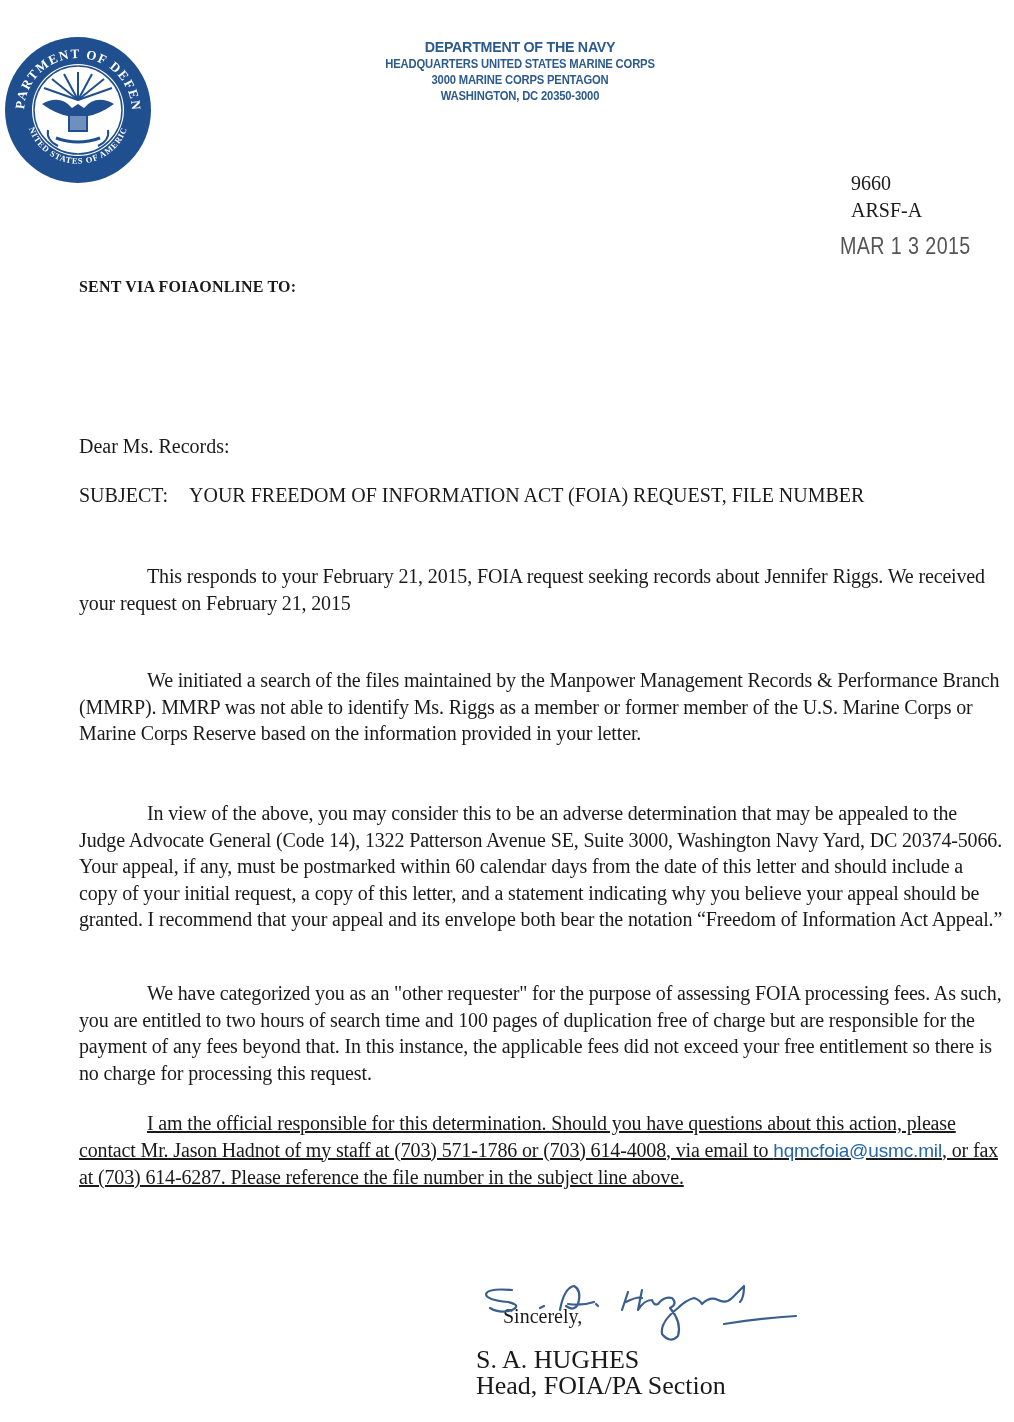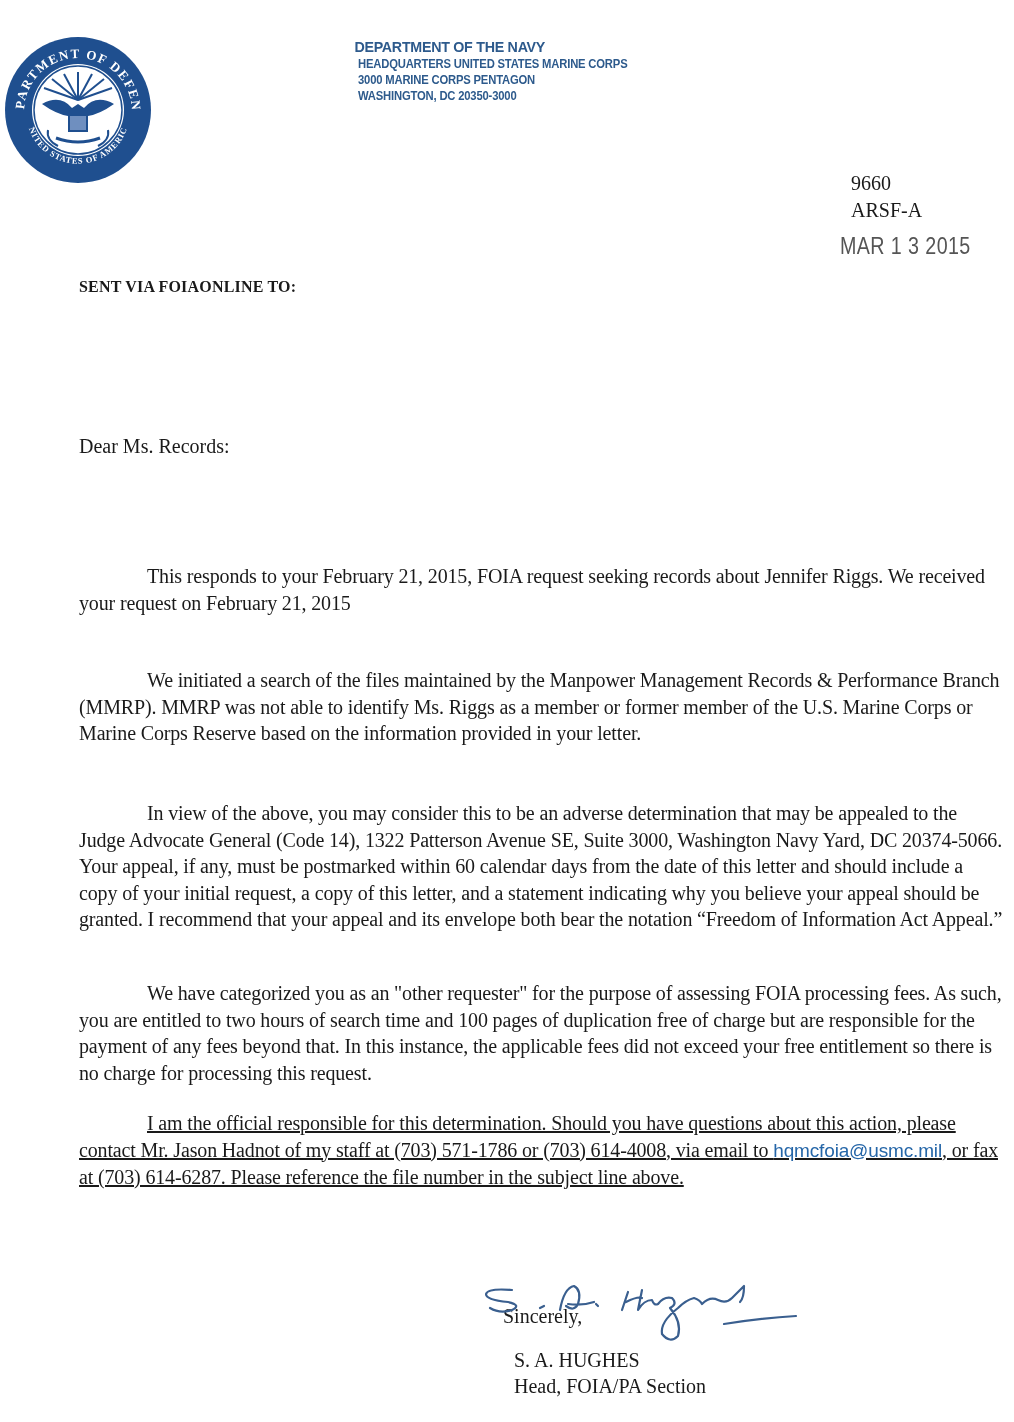--- a/index.html
+++ b/index.html
@@ -1,19 +1,19 @@
 <!DOCTYPE html>
 <html><head>
 <meta charset="utf-8">
 <style>
   html, body { margin:0; padding:0; background:#ffffff; }
   body { width:1014px; height:1422px; position:relative; overflow:hidden; color:#1a1a1a;
          font-family:"Liberation Serif", "DejaVu Serif", serif; }
   .seal { position:absolute; left:2px; top:34px; width:152px; height:150px; }
-  .letterhead { position:absolute; left:340px; top:38px; width:360px; text-align:left;
+  .letterhead { position:absolute; left:340px; top:38px; width:360px; text-align:center;
                 font-family:"Liberation Sans", "DejaVu Sans", sans-serif; color:#2d5a8c; font-weight:bold; }
   .lh1 { font-size:15.5px; letter-spacing:-0.3px; line-height:18px; transform:scaleX(0.92); }
   .lh2 { font-size:12.5px; line-height:16px; letter-spacing:-0.2px; transform:scaleX(0.9); }
   .lh3 { font-size:12.5px; line-height:16px; letter-spacing:-0.2px; transform:scaleX(0.9); }
   .lh4 { font-size:12.5px; line-height:16px; letter-spacing:-0.2px; transform:scaleX(0.9); }
   .ref { position:absolute; left:851px; top:170px; font-size:20px; line-height:27px; }
   .stamp { position:absolute; left:840px; top:232px; font-family:"Liberation Sans", "DejaVu Sans", sans-serif;
            font-size:24px; color:#555; transform:scaleX(0.82); transform-origin:left; letter-spacing:0.5px; }
   .sentvia { position:absolute; left:79px; top:278px; font-weight:bold; font-size:16px; letter-spacing:0.2px; }
   .salutation { position:absolute; left:79px; top:435px; font-size:20px; }
@@ -23,21 +23,21 @@
   .para { position:absolute; left:79px; width:925px; font-size:20px; line-height:26.5px; letter-spacing:-0.15px; }
   .para .indent { display:inline-block; width:68px; }
   .p1 { top:563px; }
   .p2 { top:667px; }
   .p3 { top:800px;font-family:Liberation Serif, serif; }
   .p4 { top:980px; }
   .p5 { top:1110px;text-decoration:underline; }
   .email { color:#2566a8; font-family:"Liberation Sans", "DejaVu Sans", sans-serif; font-size:19px; text-decoration:none; }
   .closing { position:absolute; left:503px; top:1305px; font-size:20px; }
   .signature { position:absolute; left:482px; top:1278px; width:330px; height:70px; }
-  .signer { position:absolute; left:514px; top:1347px; font-size:20px; line-height:26px; }
+  .signer { position:absolute; left:476px; top:1347px; font-size:26px; line-height:26px; }
 </style>
 </head>
 <body>
 
 <svg class="seal" viewBox="0 0 152 150">
   <defs>
     <path id="topArc" d="M 22 78 A 54 54 0 0 1 130 78"></path>
     <path id="botArc" d="M 26 92 A 52 52 0 0 0 126 92"></path>
   </defs>
   <circle cx="76" cy="76" r="73" fill="#1f4f8f"></circle>
@@ -78,20 +78,21 @@
   <div>9660</div>
   <div>ARSF-A</div>
 </div>
 <div class="stamp">MAR 1 3 2015</div>
 
 <div class="sentvia">SENT VIA FOIAONLINE TO:</div>
 
 <div class="salutation">Dear Ms. Records:</div>
 
 <div class="subject">
+  <div><span class="label">SUBJECT:</span><span>YOUR FREEDOM OF INFORMATION ACT (FOIA) REQUEST, FILE NUMBER</span></div>
 </div>
 
 <div class="para p1"><span class="indent"></span><span>This responds to your February 21, 2015, FOIA request seeking records about Jennifer Riggs. We received your request on February 21, 2015</span></div>
 <div class="para p2"><span class="indent"></span><span>We initiated a search of the files maintained by the Manpower Management Records &amp; Performance Branch (MMRP).  MMRP was not able to identify Ms. Riggs as a member or former member of the U.S. Marine Corps or Marine Corps Reserve based on the information provided in your letter.</span></div>
 <div class="para p3"><span class="indent"></span><span>In view of the above, you may consider this to be an adverse determination that may be appealed to the Judge Advocate General (Code 14), 1322 Patterson Avenue SE, Suite 3000, Washington Navy Yard, DC 20374-5066.  Your appeal, if any, must be postmarked within 60 calendar days from the date of this letter and should include a copy of your initial request, a copy of this letter, and a statement indicating why you believe your appeal should be granted.  I recommend that your appeal and its envelope both bear the notation “Freedom of Information Act Appeal.”</span></div>
 <div class="para p4"><span class="indent"></span><span>We have categorized you as an "other requester" for the purpose of assessing FOIA processing fees.  As such, you are entitled to two hours of search time and 100 pages of duplication free of charge but are responsible for the payment of any fees beyond that.  In this instance, the applicable fees did not exceed your free entitlement so there is no charge for processing this request.</span></div>
 <div class="para p5"><span class="indent"></span><span>I am the official responsible for this determination.  Should you have questions about this action, please contact Mr. Jason Hadnot of my staff at (703) 571-1786 or (703) 614-4008, via email to </span><a class="email">hqmcfoia@usmc.mil</a><span>, or fax at (703) 614-6287.  Please reference the file number in the subject line above.</span></div>
 
 <div class="closing">Sincerely,</div>
 

